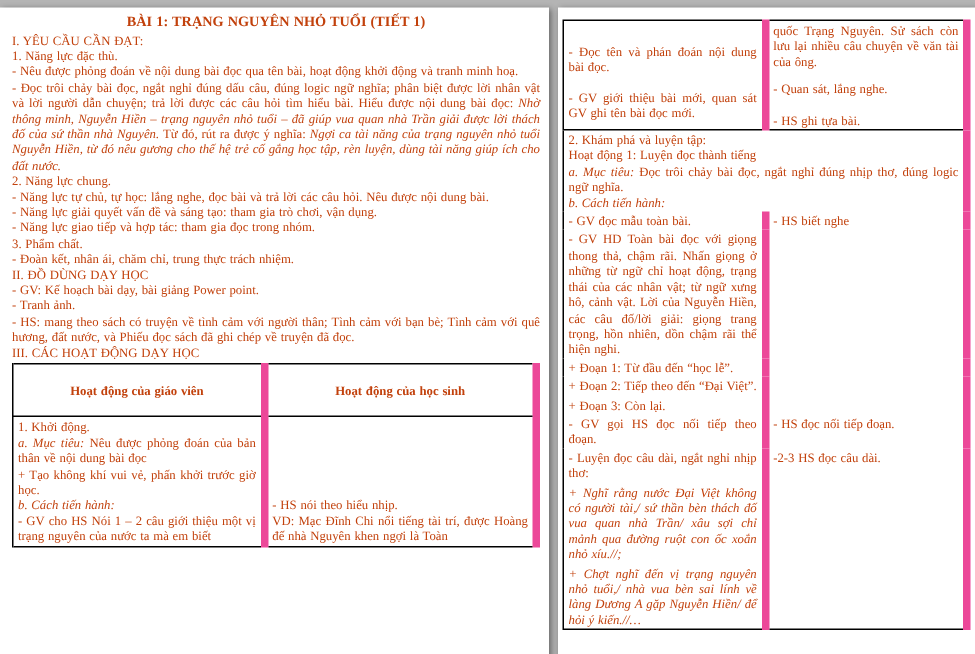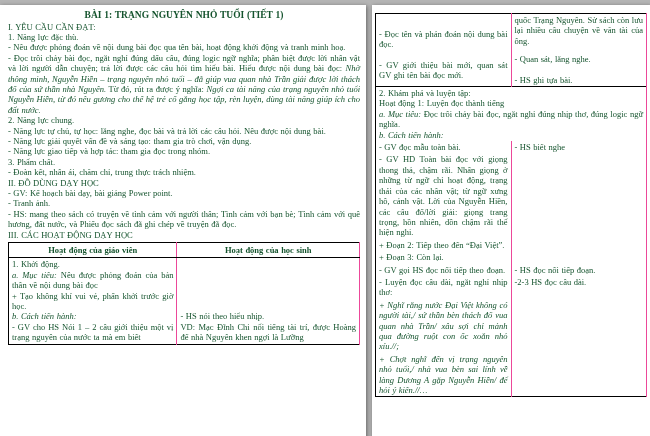--- a/index.html
+++ b/index.html
@@ -1,29 +1,29 @@
 <!DOCTYPE html>
 <html><head>
 <meta charset="utf-8">
 <style>
   html,body{margin:0;padding:0}
   .canvas{position:relative;width:650px;height:436px;background:#b4b4b4;overflow:hidden;
-          font-family:"Liberation Serif",serif;color:#14532d}
+          font-family:"Liberation Serif",serif;color:#c2410c}
   .page{position:absolute;top:5px;background:#fff;box-shadow:1px 1px 4px rgba(0,0,0,.45)}
   .p1{left:0;width:366px;height:540px;padding:5px 6px 0 8px;box-sizing:border-box}
   .p2{left:372px;width:278px;height:540px;padding:6px 3px 0 3px;box-sizing:border-box}
   p{margin:0;font-size:8.5px;line-height:10.4px;text-align:justify;word-spacing:.4px}
   .tt{font-size:9.5px;line-height:11.5px;font-weight:bold;text-align:center;margin:0}
   .b{font-weight:normal}
   .i{font-style:italic}
   .bi{font-weight:normal;font-style:italic}
   table{border-collapse:collapse;width:100%;table-layout:fixed}
   .tb{border:1px solid #000;margin-top:2px}
-  .tb td{border-left:1px solid #000;border-right:1px solid #ec4899;vertical-align:top;padding:1px 3px}
-  .hdr td{border-bottom:1px solid #000;padding:2px}
+  .tb td{border-left:1px solid #000;border-right:5px solid #ec4899;vertical-align:top;padding:1px 3px}
+  .hdr td{border-bottom:1px solid #000;padding:12px}
   .hdr p{text-align:center;font-weight:bold}
   .topline td{border-top:1px solid #000}
   .sp52{height:52px}
   .mt14{margin-top:14px}.mt10{margin-top:10px}.mt8{margin-top:8px}
 </style>
 </head>
 <body>
 
 <div class="canvas">
 
@@ -64,21 +64,21 @@
         <td>
           <p class="b">1. Khởi động.</p>
           <p><span class="bi">a. Mục tiêu:</span><span> Nêu được phỏng đoán của bản thân về nội dung bài đọc</span></p>
           <p>+ Tạo không khí vui vẻ, phấn khởi trước giờ học.</p>
           <p class="bi">b. Cách tiến hành:</p>
           <p>- GV cho HS Nói 1 – 2 câu giới thiệu một vị trạng nguyên của nước ta mà em biết</p>
         </td>
         <td>
           <div class="sp52"></div>
           <p>- HS nói theo hiểu nhịp.</p>
-          <p>VD: Mạc Đĩnh Chi nổi tiếng tài trí, được Hoàng đế nhà Nguyên khen ngợi là Lưỡng</p>
+          <p>VD: Mạc Đĩnh Chi nổi tiếng tài trí, được Hoàng đế nhà Nguyên khen ngợi là Toàn</p>
         </td>
       </tr>
     </tbody>
       </table>
   </div>
 
   <div class="page p2">
     <table class="tb">
       <colgroup>
           <col style="width:50%">
@@ -108,20 +108,28 @@
         <td>
               <p>- GV đọc mẫu toàn bài.</p>
             </td>
         <td>
               <p>- HS biết nghe</p>
             </td>
       </tr>
       <tr>
         <td>
               <p>- GV HD Toàn bài đọc với giọng thong thả, chậm rãi. Nhấn giọng ở những từ ngữ chỉ hoạt động, trạng thái của các nhân vật; từ ngữ xưng hô, cảnh vật. Lời của Nguyễn Hiền, các câu đố/lời giải: giọng trang trọng, hồn nhiên, dồn chậm rãi thể hiện nghi.</p>
+            </td>
+        <td>
+              <p></p>
+            </td>
+      </tr>
+      <tr>
+        <td>
+              <p>+ Đoạn 1: Từ đầu đến “học lễ”.</p>
             </td>
         <td>
               <p></p>
             </td>
       </tr>
       <tr>
         <td>
               <p>+ Đoạn 2: Tiếp theo đến “Đại Việt”.</p>
             </td>
         <td>

